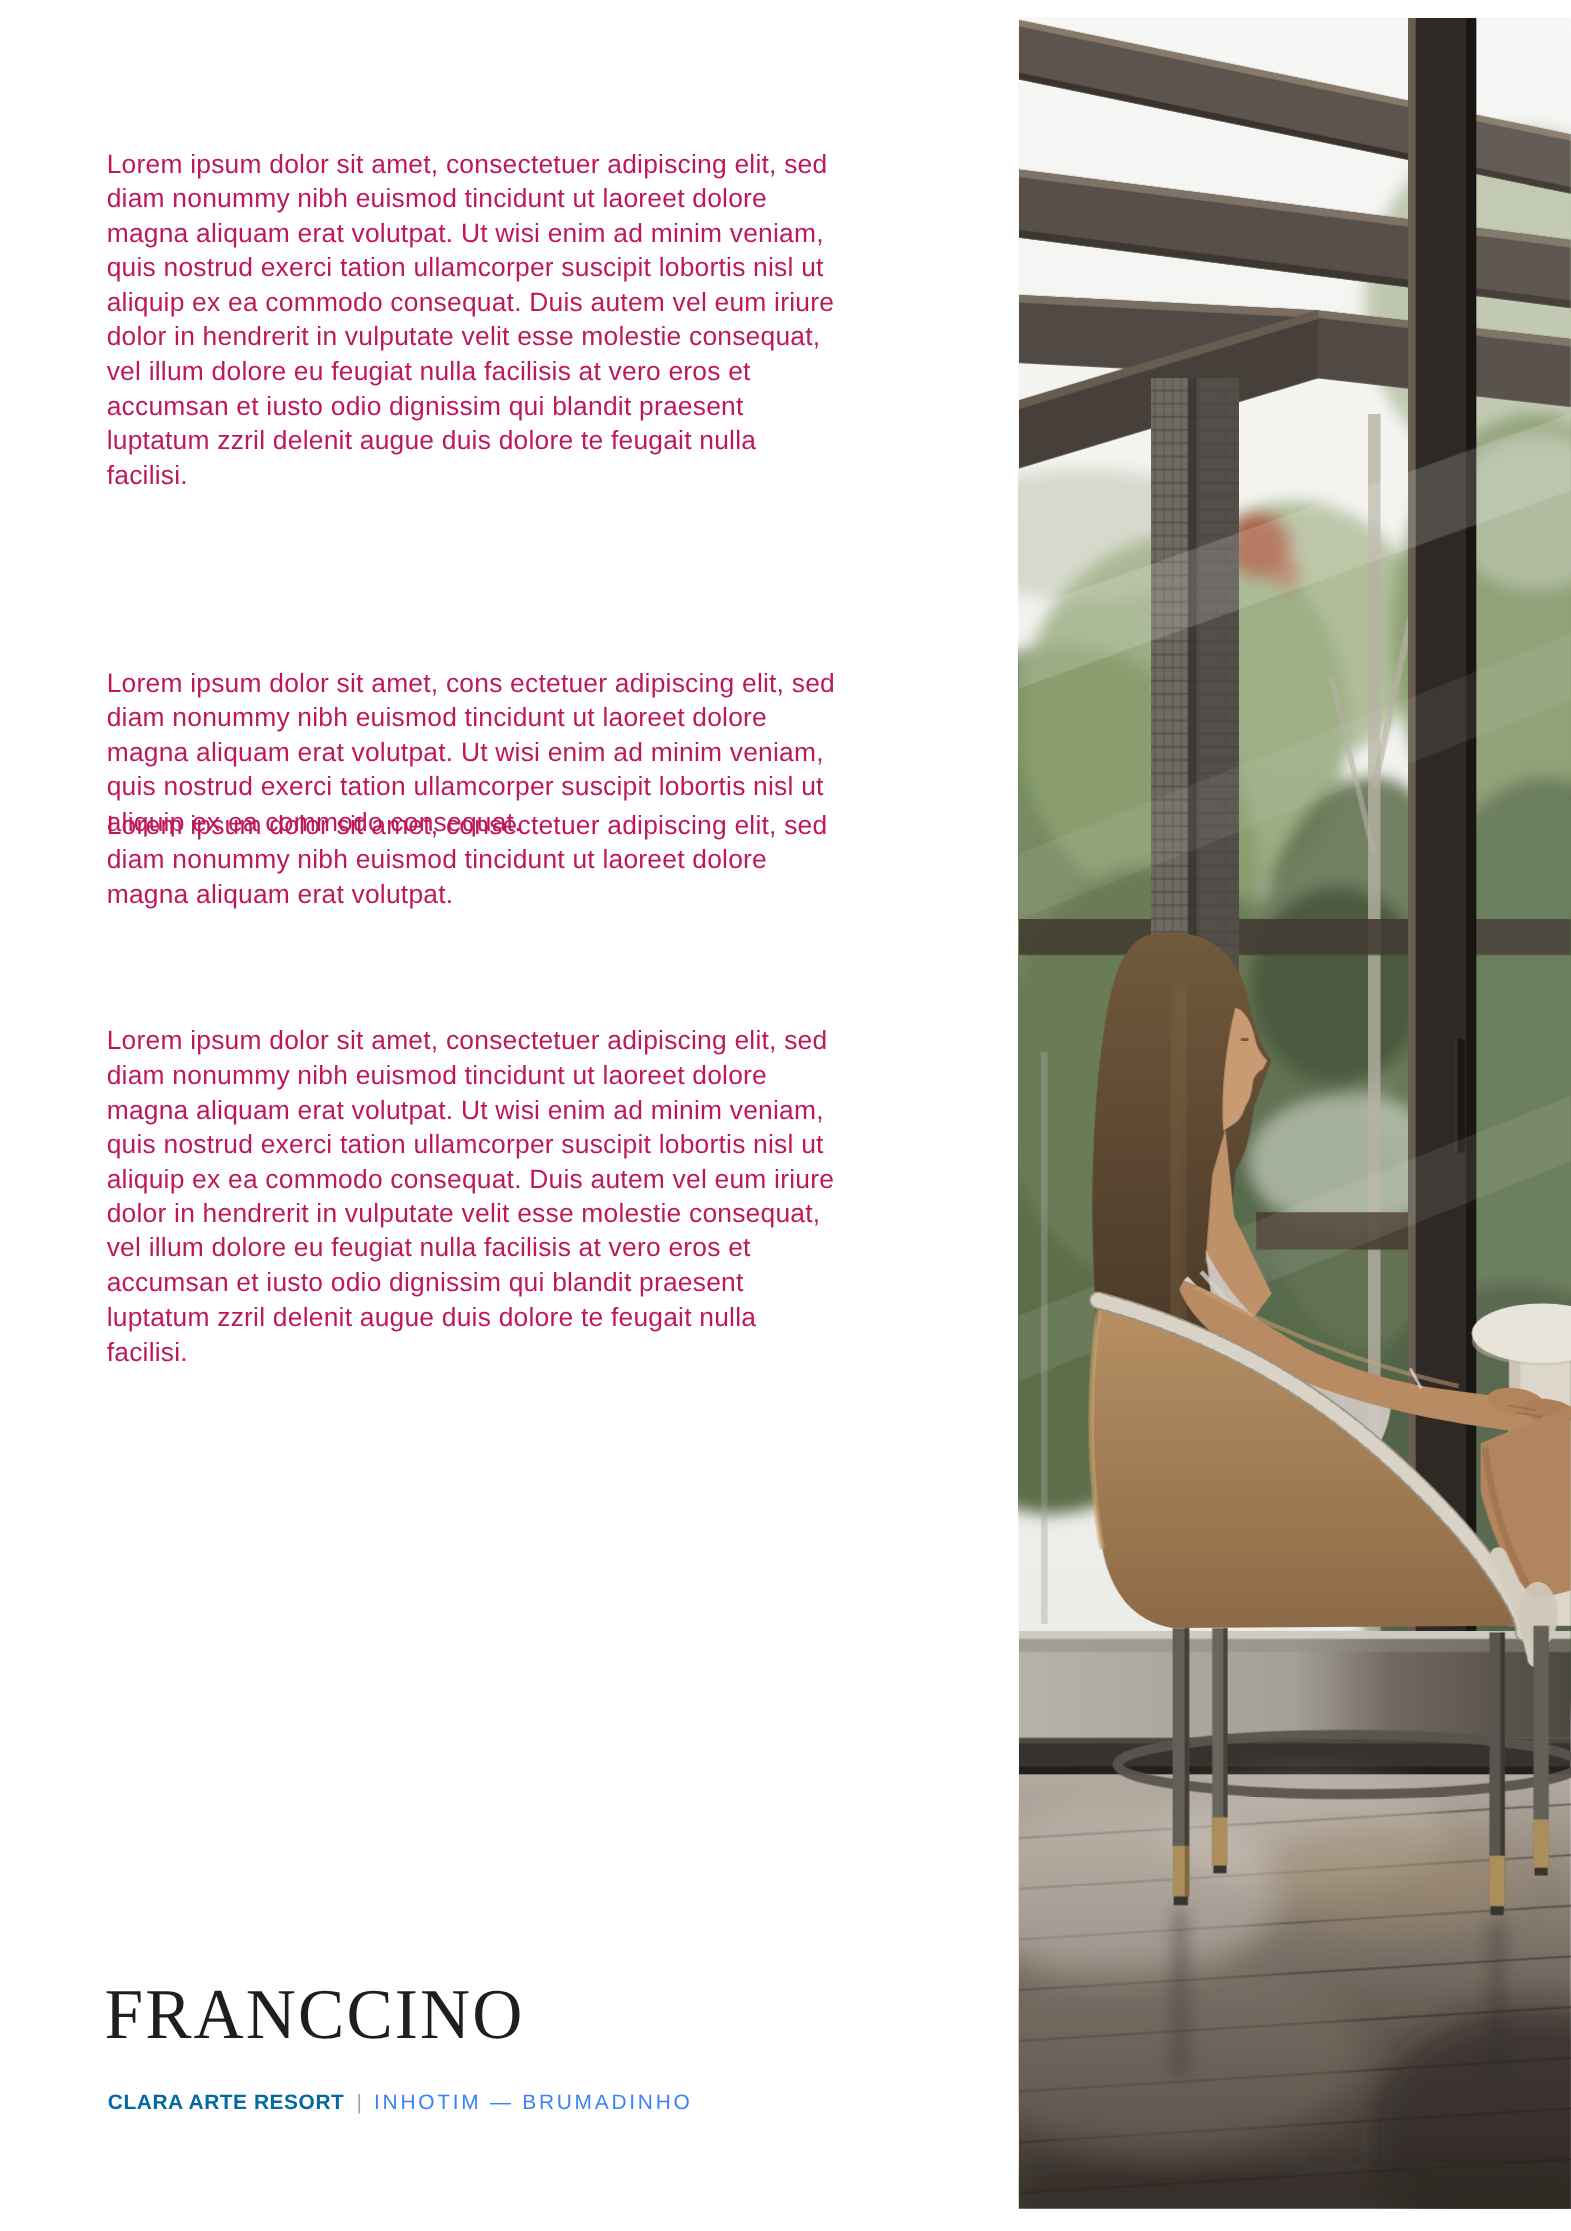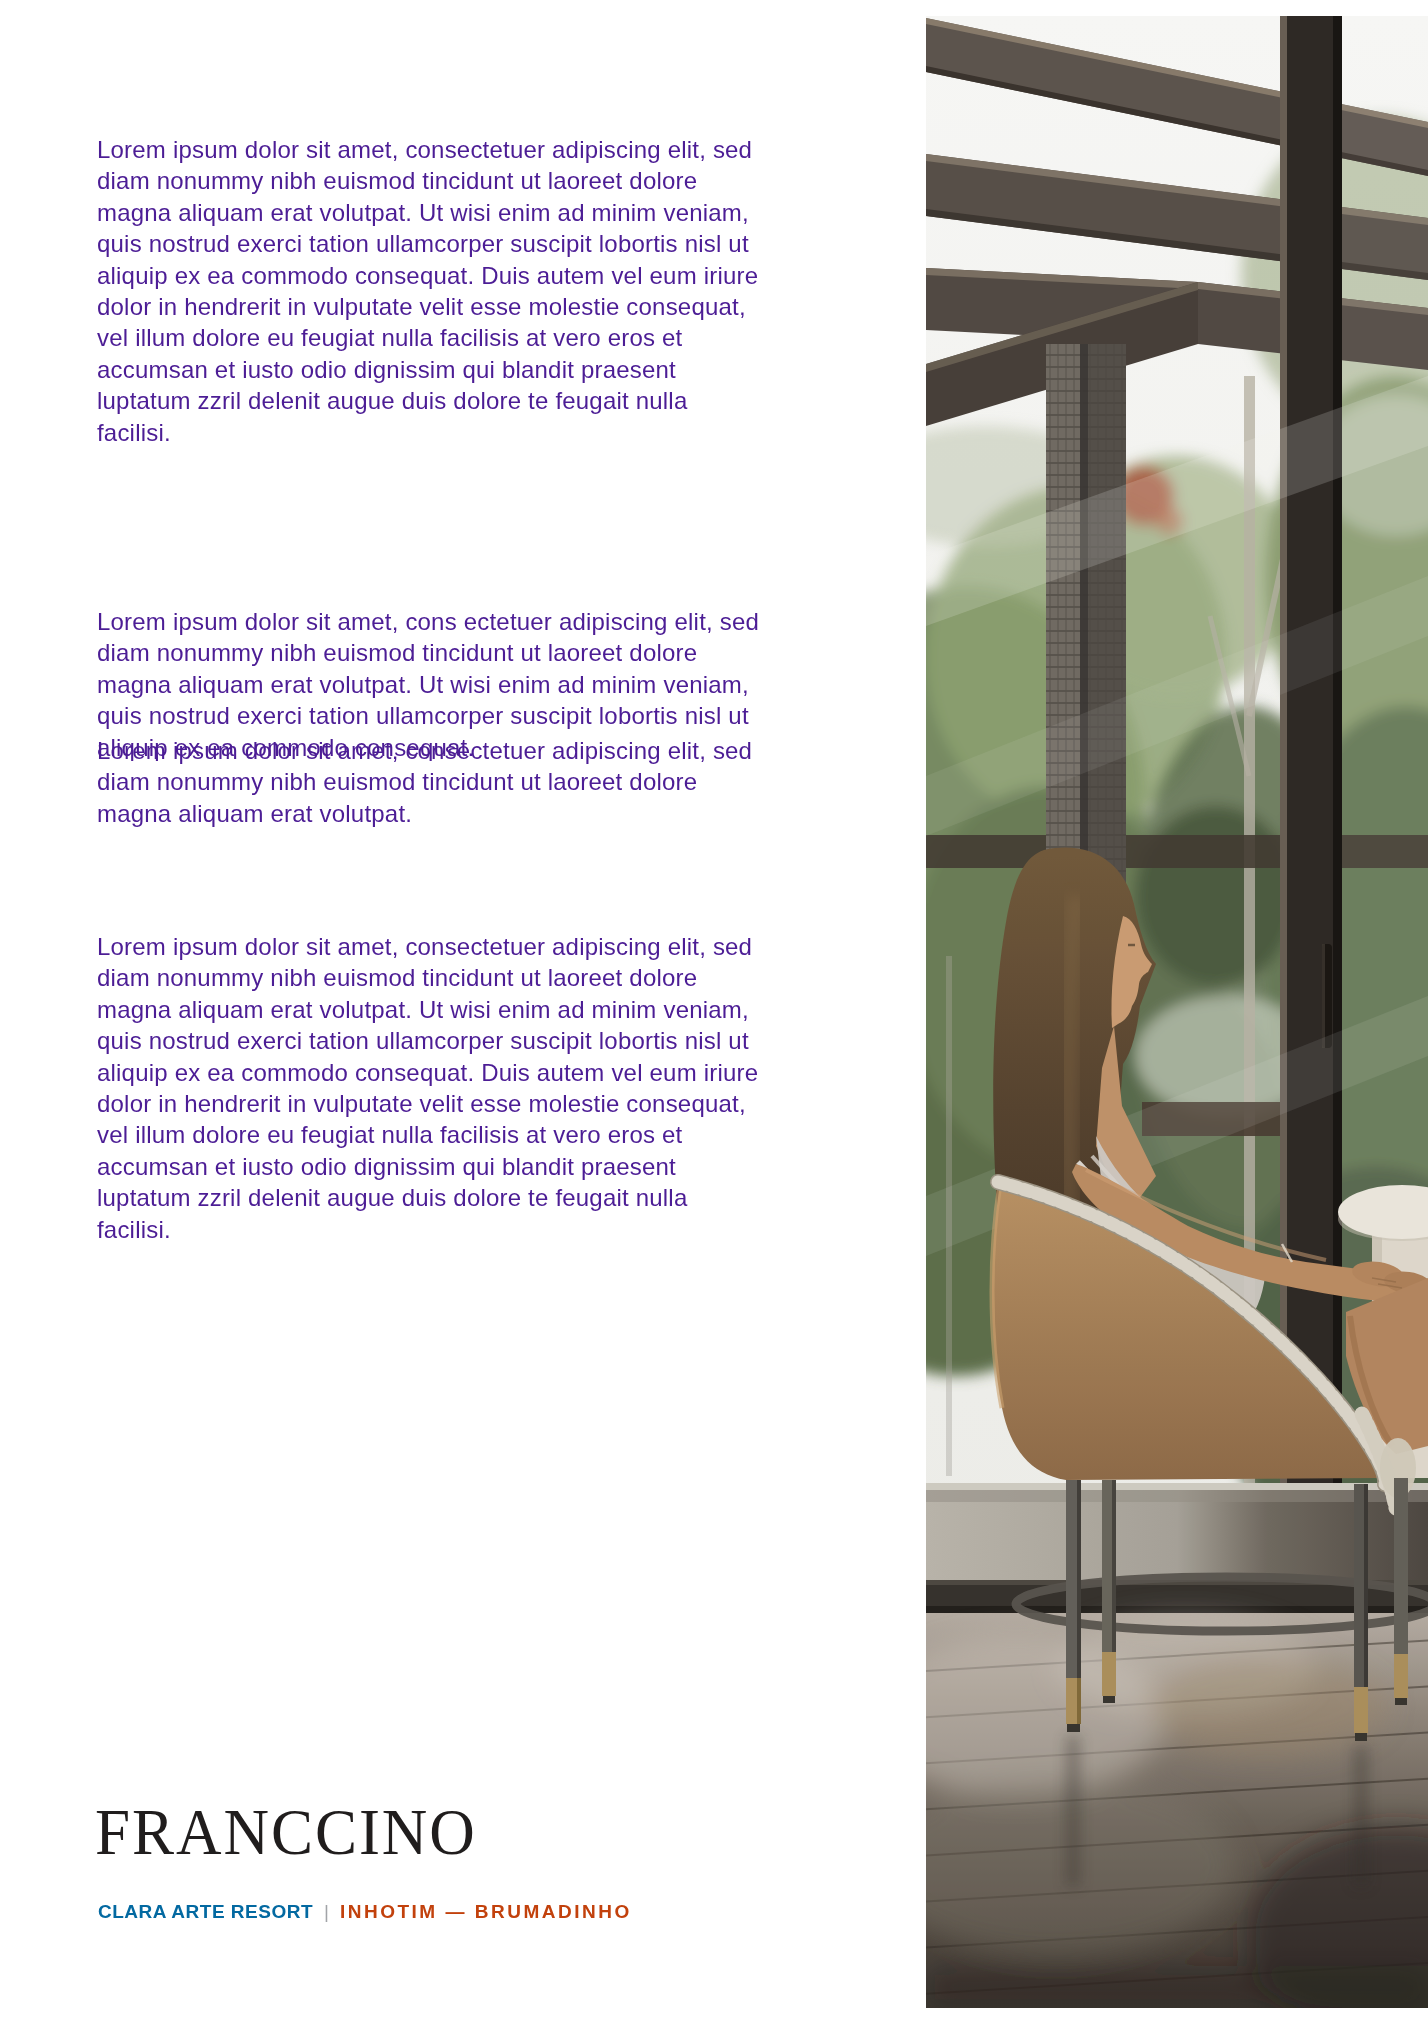--- a/index.html
+++ b/index.html
@@ -3,39 +3,39 @@
 <meta charset="utf-8">
 <style>
   html,body{margin:0;padding:0;background:#ffffff;}
   #page{
     position:relative; width:1428px; height:2028px; background:#ffffff;
     overflow:hidden; font-family:"Liberation Sans","DejaVu Sans",sans-serif;
   }
   .para{
     position:absolute; left:97px; width:755px; margin:0;
     font-size:24px; line-height:31.4px; letter-spacing:.2px;
-    color:#4c1d95; font-weight:400; white-space:pre-line;
+    color:#be185d; font-weight:400; white-space:pre-line;
   }
   #para-1{top:134px;}
   #para-2a{top:606px;}
   #para-2b{top:735px;}
   #para-3{top:931px;}
   .brand-title{
     position:absolute; left:95px; top:1797px; margin:0;
     font-family:"Liberation Serif","DejaVu Serif",serif;
     font-size:65px; line-height:1.1; color:#201d1d; letter-spacing:2px;
     transform:scaleX(.97); transform-origin:left center; font-weight:400;
   }
   .brand-sub{
     position:absolute; left:98px; top:1901px; margin:0;
     display:flex; align-items:baseline; font-size:19px; line-height:1.2;
   }
   .brand-sub .bold{font-weight:700; color:#0369a1; letter-spacing:.5px;}
   .brand-sub .sep{color:#a2a4a8; margin:0 11px; font-weight:400;}
-  .brand-sub .loc{color:#c2410c; letter-spacing:2.5px; font-weight:700;}
+  .brand-sub .loc{color:#3b82f6; letter-spacing:2.5px; font-weight:400;}
   #photo{
     position:absolute; left:926px; top:16px; width:502px; height:1992px;
     overflow:hidden; background:#efefec;
   }
   #photo svg{display:block;}
 </style>
 </head>
 <body>
 
 <div id="page">

